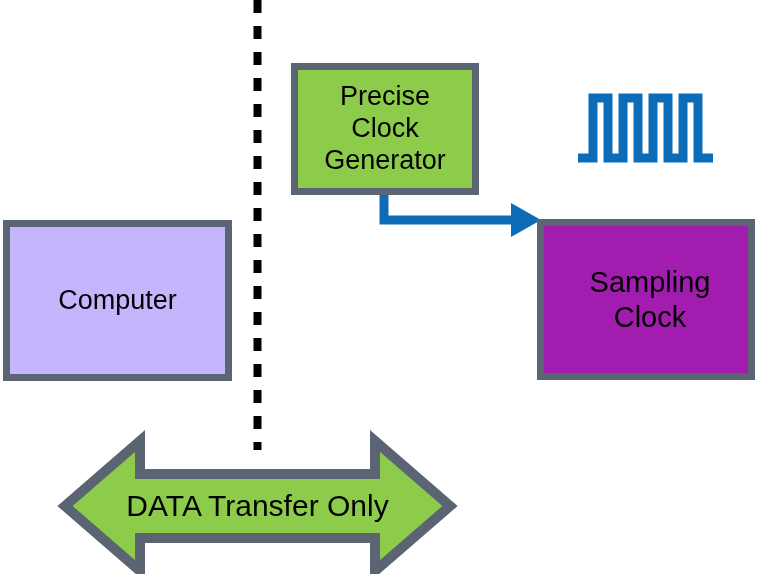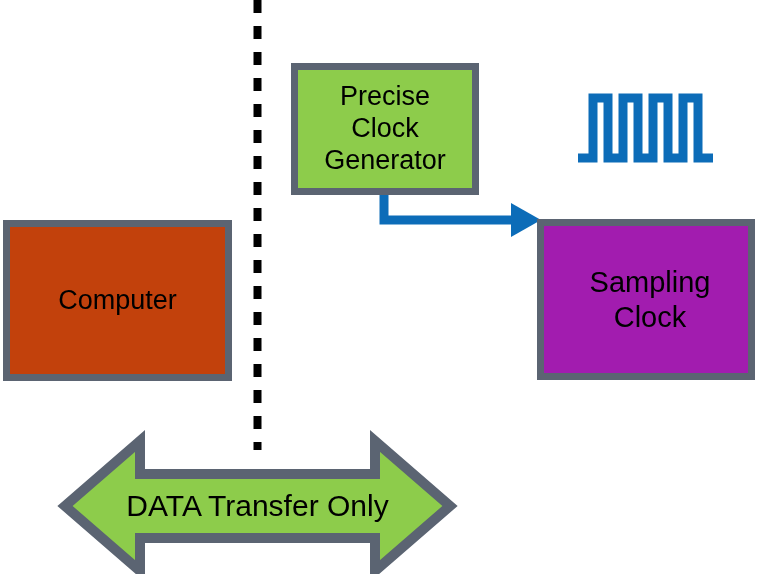--- a/index.html
+++ b/index.html
@@ -32,21 +32,21 @@
     color: #000000;
     line-height: 1.18;
     white-space: pre-line;
     margin-top: 35px;
   }
   #computer-box {
     left: 3px;
     top: 185px;
     width: 229px;
     height: 161px;
-    background: #c2410c;
+    background: #c4b5fd;
     border: 7px solid #5b6472;
     font-size: 27px;
   }
   #clock-generator-box {
     left: 291px;
     top: 28px;
     width: 188px;
     height: 132px;
     background: #8dcc4b;
     border: 7px solid #5b6472;

